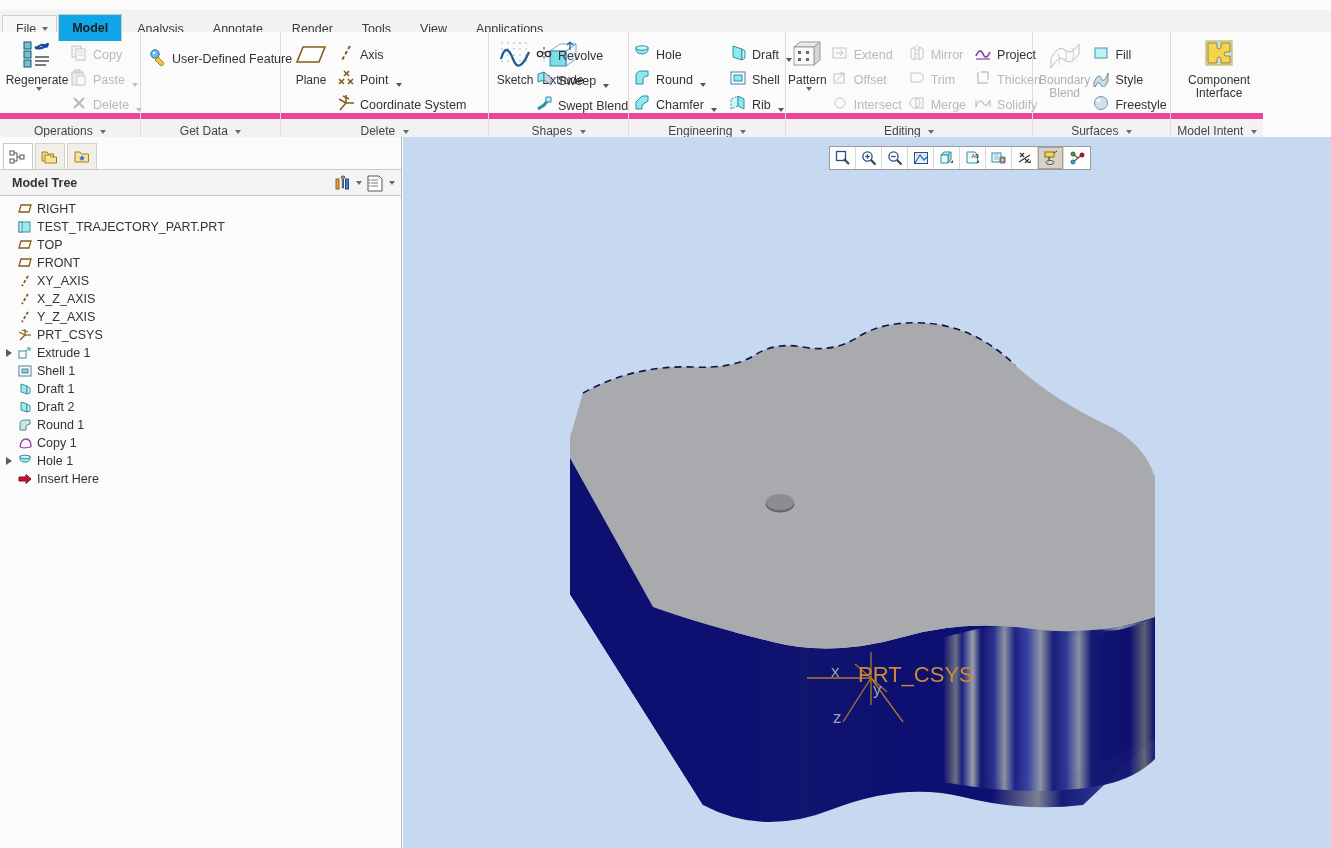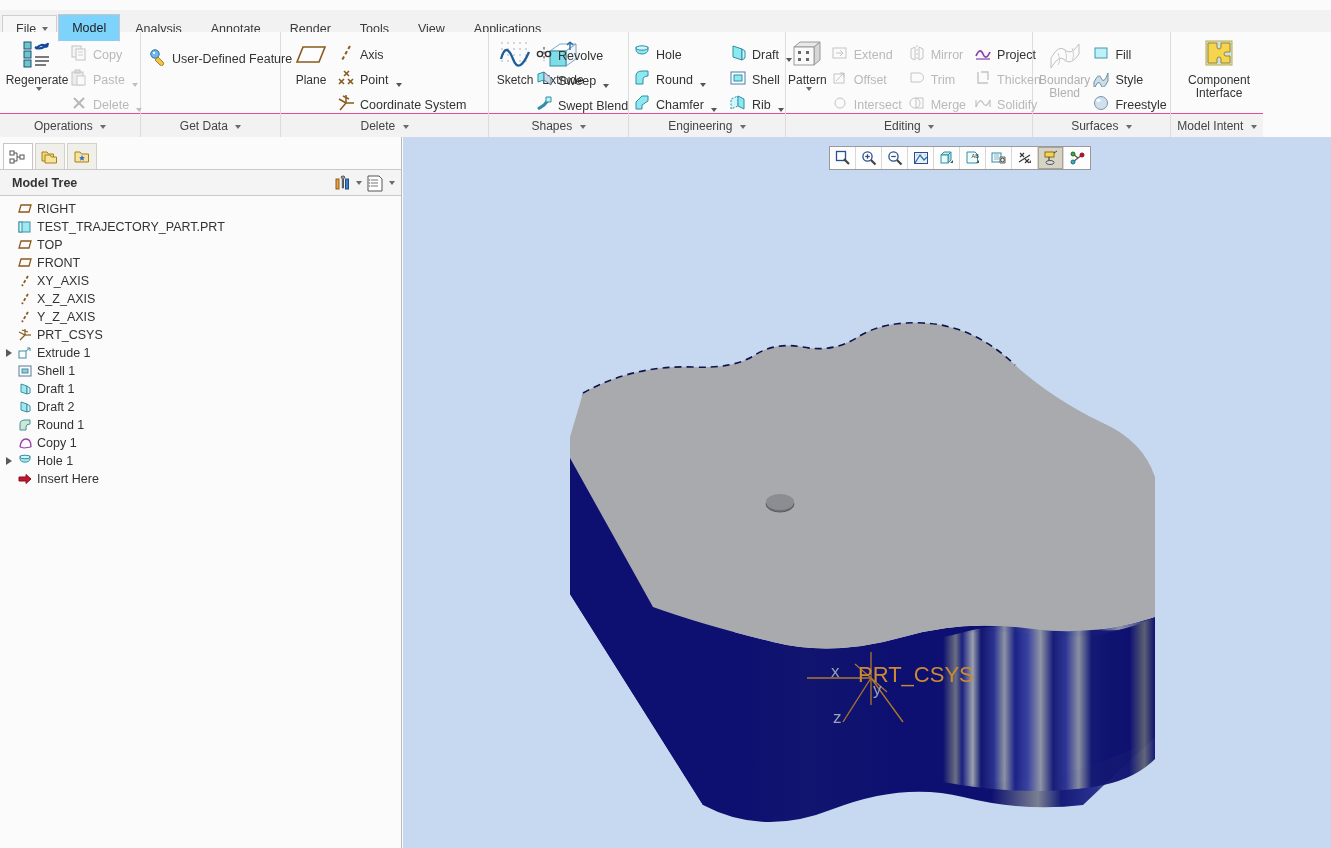--- a/index.html
+++ b/index.html
@@ -26,24 +26,24 @@
     height: 26px; line-height: 26px;
     padding: 0 13px; margin-right: 1px;
     font-size: 12.5px; color: #3b3b3b;
     border: 1px solid transparent;
     border-bottom: none;
     cursor: default; white-space: nowrap;
   }
   .tab.file { color: #3b3b3b; padding-right: 20px; position: relative; border:1px solid #cfcfcf; border-bottom:none; background:#f7f7f7;}
   .tab.file .caret { position: absolute; right: 8px; top: 11px; }
   .tab.active {
-    background: #7dd3fc;
+    background: #0ea5e9;
     border: 1px solid #c8c8c8;
     border-bottom: 1px solid #ffffff;
-    font-weight: normal;
+    font-weight: bold;
     color: #1d1d1d;
     height: 28px; line-height: 27px;
     margin-bottom: -1px;
     z-index: 3;
   }
   .caret {
     display: inline-block;
     width: 0; height: 0;
     border-left: 3.5px solid transparent;
     border-right: 3.5px solid transparent;
@@ -65,21 +65,21 @@
     display: flex;
     flex-direction: column;
   }
   .rgroup-body { flex: 1; display: flex; align-items: flex-start; padding: 4px 6px 0 6px; }
   .rgroup-label {
     height: 24px; line-height: 24px;
     text-align: center;
     font-size: 12px;
     color: #444;
     background: #f2f2f2;
-    border-top: 1px solid #ec4899;
+    border-top: 6px solid #ec4899;
     white-space: nowrap;
   }
 
   
   .bigbtn {
     display: flex; flex-direction: column; align-items: center; justify-content: flex-start;
     width: 62px; padding-top: 2px; cursor: default;
   }
   .bigbtn .blabel { font-size: 12px; text-align: center; color: #333; line-height: 13px; margin-top: 2px; }
   .bigbtn.disabled .blabel { color: #b0b0b0; }

